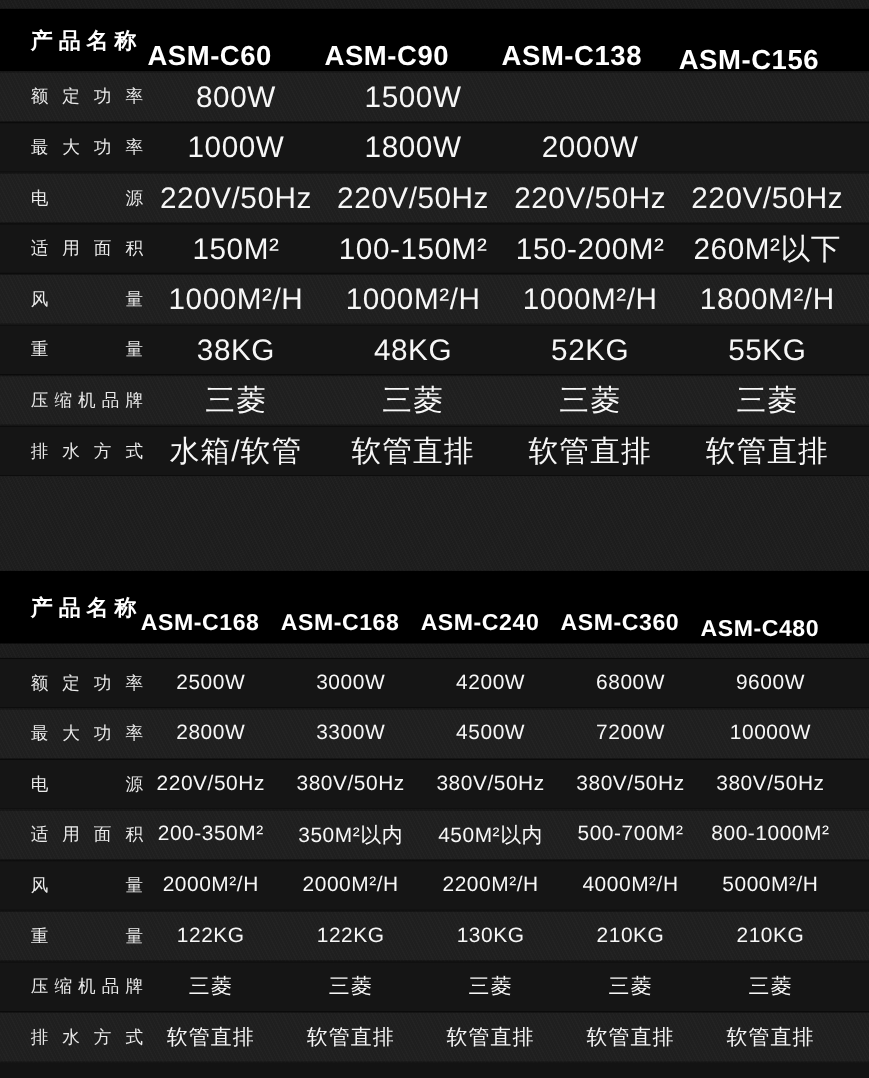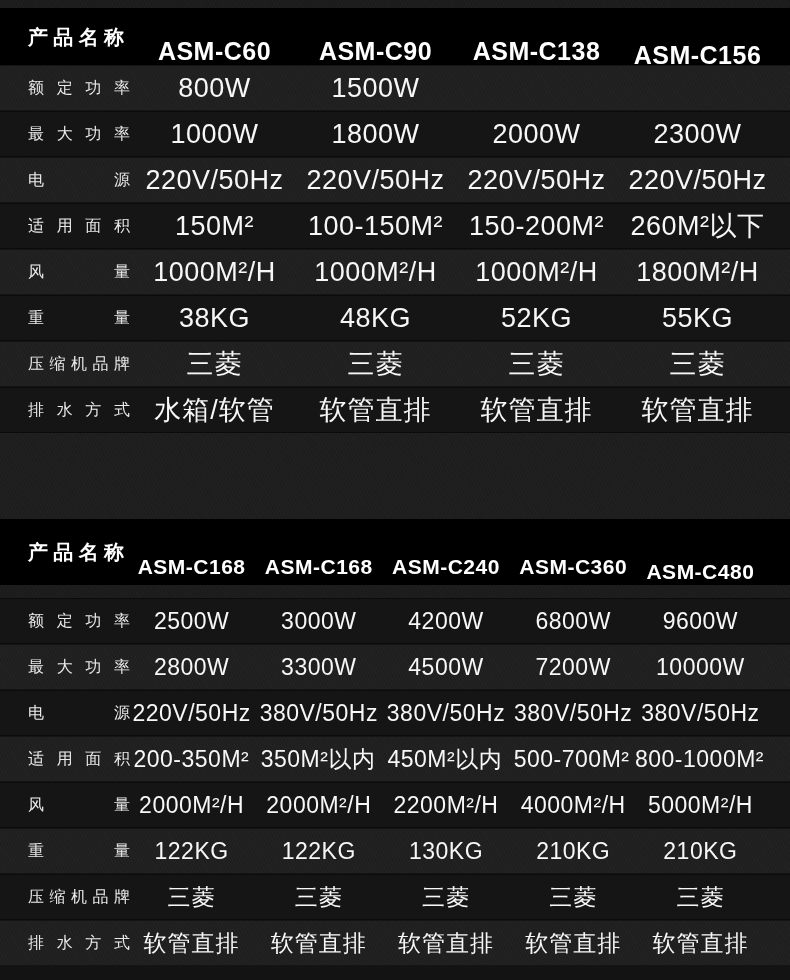--- a/index.html
+++ b/index.html
@@ -55,34 +55,34 @@
     text-align-last: justify;
     -moz-text-align-last: justify;
   }
   .th.label-col .j { width: 96px; }
   .td.label .j { width: 102px; }
 
   .th.label-col {
     color: #ffffff; font-weight: bold; font-size: 20px;
   }
   .th.product {
-    color: #ffffff; font-weight: bold; text-align: center;
+    color: #ffffff; font-weight: bold; text-align: left;
     letter-spacing: 0.5px; white-space: nowrap; margin-top: 29px;
   }
   .t1 .th.product { font-size: 25px; }
   .t2 .th.product { font-size: 21px; }
   .thead .th.product:last-child { transform: translateY(4px); }
   .t2 .thead .th.product:last-child { transform: translateY(5px); }
 
   .td.label { color: #eaeaea; font-size: 16px; }
   .td.value {
     color: #f7f7f7; text-align: center; letter-spacing: 0.5px; white-space: nowrap;
   }
   .t1 .td.value { font-size: 27px; }
-  .t2 .td.value { font-size: 23px; }
+  .t2 .td.value { font-size: 19px; }
   .tr.cjk-bold .td.value { font-weight: normal; letter-spacing: 1px; }
 
   
   .table-gap {
     height: 86px;
     background-color: #1e1e1e;
     background-image:
       repeating-linear-gradient(63deg, rgba(255,255,255,0.02) 0 1px, transparent 1px 3px),
       repeating-linear-gradient(-27deg, rgba(0,0,0,0.05) 0 1px, transparent 1px 2px);
   }
@@ -105,21 +105,20 @@
         <div class="tr light">
           <div class="td label"><span class="j">额定功率</span></div>
           <div class="td value">800W</div>
           <div class="td value">1500W</div>
         </div>
         <div class="tr dark">
           <div class="td label"><span class="j">最大功率</span></div>
           <div class="td value">1000W</div>
           <div class="td value">1800W</div>
           <div class="td value">2000W</div>
-          <div class="td value">2300W</div>
         </div>
         <div class="tr light">
           <div class="td label"><span class="j">电源</span></div>
           <div class="td value">220V/50Hz</div>
           <div class="td value">220V/50Hz</div>
           <div class="td value">220V/50Hz</div>
           <div class="td value">220V/50Hz</div>
         </div>
         <div class="tr dark">
           <div class="td label"><span class="j">适用面积</span></div>

